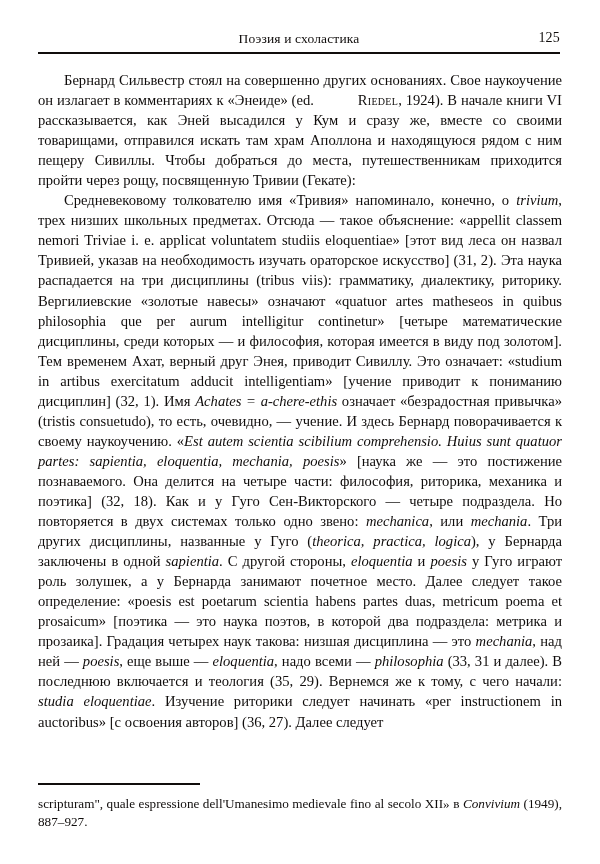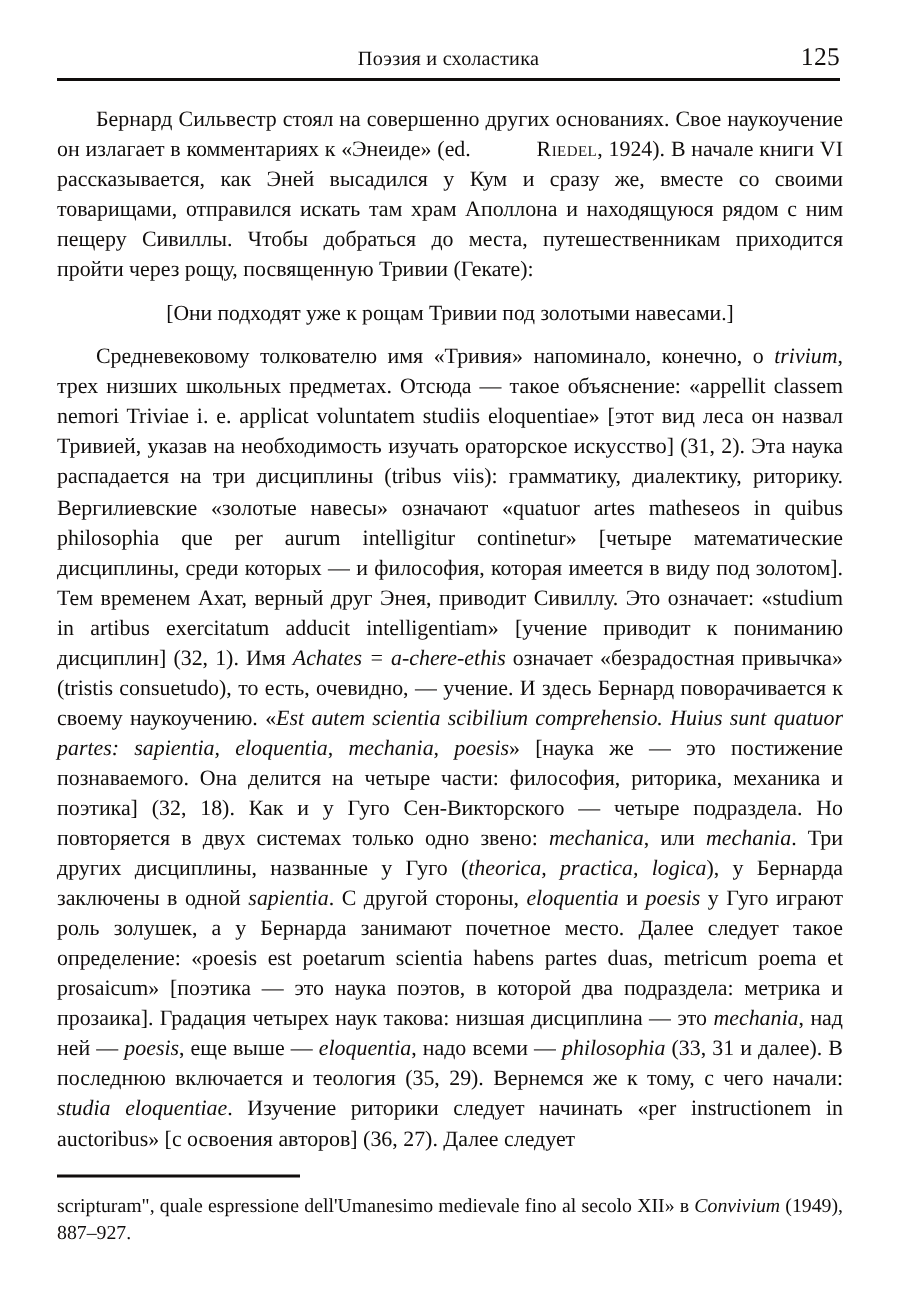--- a/index.html
+++ b/index.html
@@ -38,21 +38,21 @@
     text-align: center;
     font-size: 13.5px;
     letter-spacing: 0.15px;
     line-height: 17px;
     white-space: nowrap;
   }
   .runhead-folio {
     position: absolute;
     right: 0;
     top: -1px;
-    font-size: 17px;
+    font-size: 14px;
     line-height: 18px;
     letter-spacing: 0.2px;
   }
   .runhead-rule {
     position: absolute;
     left: 0;
     right: 0;
     top: 22px;
     height: 2px;
     background: #100d0c;
@@ -144,21 +144,20 @@
     <div class="runhead-title">Поэзия и схоластика</div>
     <div class="runhead-folio">125</div>
     <div class="runhead-rule"></div>
   </div>
 
   <div class="body-block">
 
     <p class="para"><span>Бернард Сильвестр стоял на совершенно других основаниях. Свое наукоучение он излагает в комментариях к «Энеиде» (ed. </span><span class="smallcaps">Riedel</span><span>, 1924). В начале книги VI рассказывается, как Эней высадился у Кум и сразу же, вместе со своими товарищами, отправился искать там храм Аполлона и находящуюся рядом с ним пещеру Сивиллы. Чтобы добраться до места, путешественникам приходится пройти через рощу, посвященную Тривии (Гекате):</span></p>
 
     <div class="verse-block">
-      <p class="verse-trans">[Они подходят уже к рощам Тривии под золотыми навесами.]</p>
     </div>
 
     <p class="para last-line-full"><span>Средневековому толкователю имя «Тривия» напоминало, конечно, о </span><i>trivium</i><span>, трех низших школьных предметах. Отсюда — такое объяснение: «appellit classem nemori Triviae i. e. applicat voluntatem studiis eloquentiae» [этот вид леса он назвал Тривией, указав на необходимость изучать ораторское искусство] (31, 2). Эта наука распадается на три дисциплины (tribus viis): грамматику, диалектику, риторику. Вергилиевские «золотые навесы» означают «quatuor artes matheseos in quibus philosophia que per aurum intelligitur continetur» [четыре математические дисциплины, среди которых — и философия, которая имеется в виду под золотом]. Тем временем Ахат, верный друг Энея, приводит Сивиллу. Это означает: «studium in artibus exercitatum adducit intelligentiam» [учение приводит к пониманию дисциплин] (32, 1). Имя </span><i>Achates = a-chere-ethis</i><span> означает «безрадостная привычка» (tristis consuetudo), то есть, очевидно, — учение. И здесь Бернард поворачивается к своему наукоучению. «</span><i>Est autem scientia scibilium comprehensio. Huius sunt quatuor partes: sapientia, eloquentia, mechania, poesis</i><span>» [наука же — это постижение познаваемого. Она делится на четыре части: философия, риторика, механика и поэтика] (32, 18). Как и у Гуго Сен-Викторского — четыре подраздела. Но повторяется в двух системах только одно звено: </span><i>mechanica</i><span>, или </span><i>mechania</i><span>. Три других дисциплины, названные у Гуго (</span><i>theorica, practica, logica</i><span>), у Бернарда заключены в одной </span><i>sapientia</i><span>. С другой стороны, </span><i>eloquentia</i><span> и </span><i>poesis</i><span> у Гуго играют роль золушек, а у Бернарда занимают почетное место. Далее следует такое определение: «poesis est poetarum scientia habens partes duas, metricum poema et prosaicum» [поэтика — это наука поэтов, в которой два подраздела: метрика и прозаика]. Градация четырех наук такова: низшая дисциплина — это </span><i>mechania</i><span>, над ней — </span><i>poesis</i><span>, еще выше — </span><i>eloquentia</i><span>, надо всеми — </span><i>philosophia</i><span> (33, 31 и далее). В последнюю включается и теология (35, 29). Вернемся же к тому, с чего начали: </span><i>studia eloquentiae</i><span>. Изучение риторики следует начинать «per instructionem in auctoribus» [с освоения авторов] (36, 27). Далее следует</span></p>
 
   </div>
 
   <div class="footnote">
     <div class="footnote-rule"></div>
     <p class="footnote-text"><span>scripturam", quale espressione dell'Umanesimo medievale fino al secolo XII» в </span><i>Convivium</i><span> (1949), 887–927.</span></p>
   </div>

